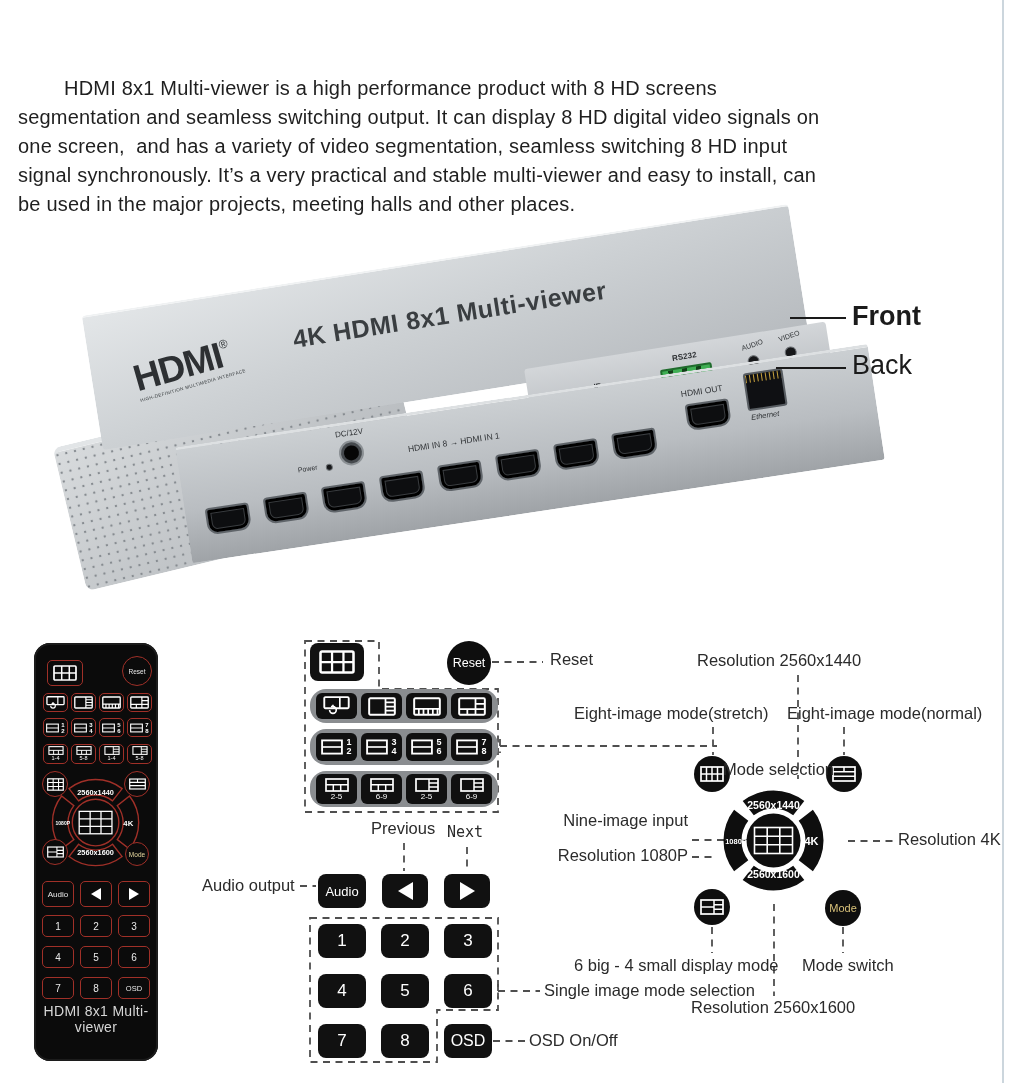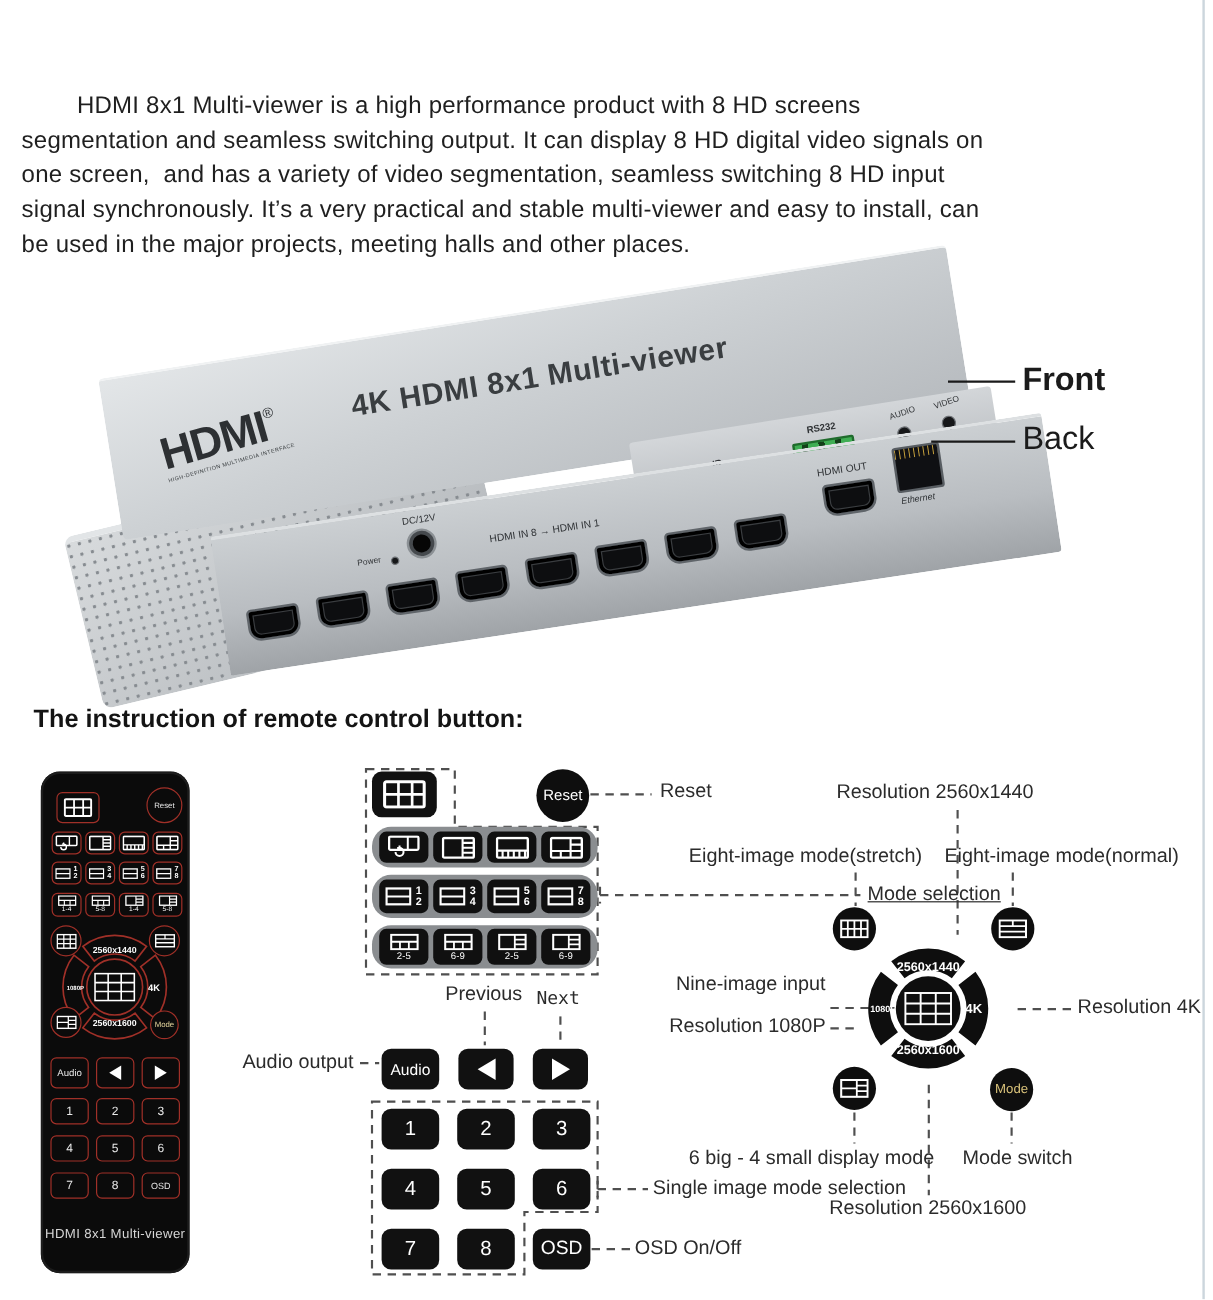--- a/index.html
+++ b/index.html
@@ -36,21 +36,21 @@
   .port{position:absolute;width:40px;height:23px;background:#0d0e10;border:2px solid #60656a;border-radius:4px 4px 11px 11px;box-shadow:inset 0 0 0 3px #000, inset 0 0 0 4px #3a3d40;}
   .rj45{position:absolute;width:36px;height:34px;background:#0f1013;border:2px solid #585d62;border-radius:3px;
     background-image:linear-gradient(90deg,#c8a23c 1px,transparent 1px);background-size:4px 8px;background-repeat:repeat-x;}
   .dcjack{position:absolute;width:15px;height:15px;border-radius:50%;background:#060606;border:3px solid #45494d;box-shadow:0 0 0 2px #8b9094;}
   .callout{position:absolute;font-size:27px;color:#1b1b1b;white-space:nowrap;}
 
   
   .remote{position:absolute;left:34px;top:643px;width:124px;height:418px;background:#0b0b0b;border-radius:16px;box-shadow:inset 0 0 0 2px #1c1c1c;}
   .rbtn{position:absolute;background:#0b0b0b;border:1.5px solid #a03028;border-radius:5px;display:flex;align-items:center;justify-content:center;color:#e9e9e9;box-sizing:border-box;}
   .rcirc{position:absolute;background:#0b0b0b;border:1.5px solid #a03028;border-radius:50%;display:flex;align-items:center;justify-content:center;color:#e9e9e9;box-sizing:border-box;}
-  .rem-brand{position:absolute;left:0;top:380px;width:100%;text-align:center;font-size:11px;color:#d6d6d6;letter-spacing:.3px;}
+  .rem-brand{position:absolute;left:0;top:360px;width:100%;text-align:center;font-size:14px;color:#d6d6d6;letter-spacing:.3px;}
 
   
   .blk{position:absolute;background:#111;border-radius:8px;display:flex;align-items:center;justify-content:center;color:#fff;box-sizing:border-box;}
   .strip{position:absolute;left:310px;width:188px;background:#8a8d90;border-radius:16px;display:flex;align-items:center;justify-content:space-between;padding:0 6px;box-sizing:border-box;}
   .pbtn{background:#101010;border-radius:6px;display:flex;align-items:center;justify-content:center;gap:3px;color:#fff;box-sizing:border-box;}
   .paircol{display:flex;flex-direction:column;font-size:9px;font-weight:bold;line-height:9px;color:#fff;}
   .grpbtn{flex-direction:column;gap:1px;}
   .grplbl{font-size:8px;line-height:8px;color:#fff;}
   .lbl{position:absolute;font-size:16.5px;color:#2b2b2b;white-space:nowrap;}
   .lbl-r{text-align:right;}
@@ -118,21 +118,20 @@
       <div class="tinylbl" style="left:508px;top:14px;font-size:8.5px;">HDMI OUT</div>
       <div class="port" style="left:510px;top:30px;"></div>
       <div class="rj45" style="left:572px;top:8px;"></div>
       <div class="tinylbl" style="left:574px;top:48px;font-size:7.5px;font-style:italic;">Ethernet</div>
     </div>
   </div>
 
   <div class="callout" style="left:852px;top:301px;font-weight:bold;">Front</div>
   <div class="callout" style="left:852px;top:350px;">Back</div>
 
-  <h2 class="sub">The instruction of remote control button:</h2>
 
   <div class="remote">
     <div class="rbtn" style="left:13px;top:17px;width:36px;height:26px;">
       <svg class="ic" width="24" height="16" viewBox="0 0 24 16">
           <rect x="1" y="1" width="22" height="14" rx="1"></rect>
           <path d="M8.7 1V15M16.3 1V15M1 8H23"></path>
         </svg>
     </div>
     <div class="rcirc" style="left:88px;top:13px;width:30px;height:30px;font-size:6.5px;">Reset</div>
 
@@ -476,21 +475,21 @@
   </div>
   <div class="circ" style="left:694px;top:889px;width:36px;height:36px;">
     <svg class="ic" width="24" height="16" viewBox="0 0 24 16">
         <rect x="1" y="1" width="22" height="14"></rect>
         <path d="M14 1V15M1 8H14M14 5.7H23M14 10.3H23"></path>
       </svg>
   </div>
   <div class="circ" style="left:825px;top:890px;width:36px;height:36px;font-size:11px;color:#d9c27a;">Mode</div>
 
   <div class="lbl" style="left:550px;top:650px;">Reset</div>
-  <div class="lbl" style="left:723px;top:736px;text-decoration:underline;">Mode selection</div>
+  <div class="lbl" style="left:723px;top:760px;">Mode selection</div>
   <div class="lbl" style="left:371px;top:819px;">Previous</div>
   <div class="lbl mono" style="left:447px;top:823px;">Next</div>
   <div class="lbl" style="left:202px;top:876px;">Audio output</div>
   <div class="lbl" style="left:544px;top:981px;">Single image mode selection</div>
   <div class="lbl" style="left:529px;top:1031px;">OSD On/Off</div>
   <div class="lbl" style="left:697px;top:651px;">Resolution 2560x1440</div>
   <div class="lbl" style="left:574px;top:704px;">Eight-image mode(stretch)</div>
   <div class="lbl" style="left:787px;top:704px;">Eight-image mode(normal)</div>
   <div class="lbl lbl-r" style="left:538px;top:811px;width:150px;">Nine-image input</div>
   <div class="lbl lbl-r" style="left:538px;top:846px;width:150px;">Resolution 1080P</div>

